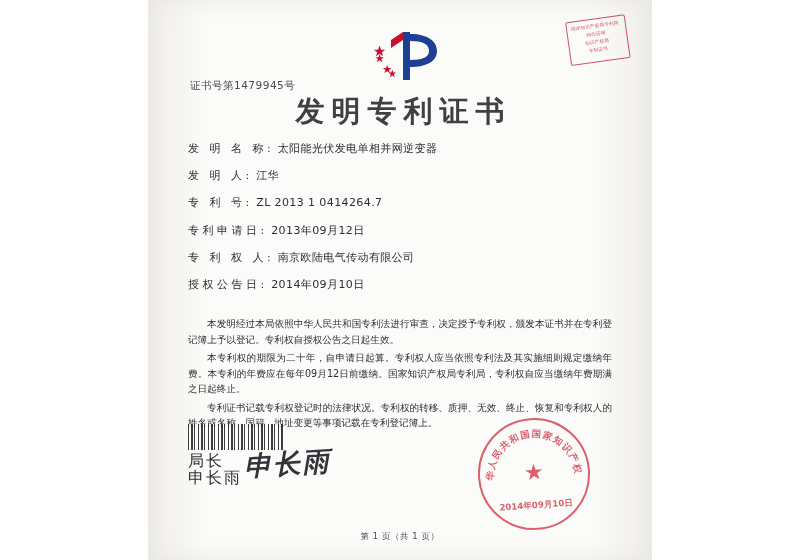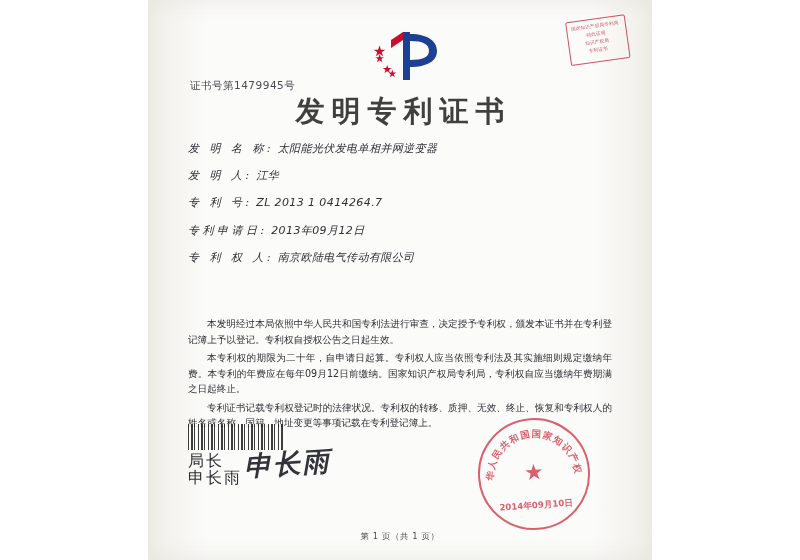--- a/index.html
+++ b/index.html
@@ -101,21 +101,20 @@
     font-weight: bold;
     color: #404040;
     letter-spacing: 7px;
     text-indent: 7px;
   }
   .fields {
     position: absolute;
     left: 40px;
     top: 142px;
     width: 430px;
-    font-style: italic;
   }
   .field-row {
     font-family: "DejaVu Sans", sans-serif;
     font-size: 11px;
     color: #2e2e35;
     margin-bottom: 14px;
     white-space: nowrap;
     line-height: 1.2;
   }
   .field-label {
@@ -285,20 +284,24 @@
         <span class="field-value">ZL 2013 1 0414264.7</span>
       </div>
       <div class="field-row">
         <span class="field-label">专利申请日:</span>
         <span class="field-value">2013年09月12日</span>
       </div>
       <div class="field-row">
         <span class="field-label">专 利 权 人:</span>
         <span class="field-value">南京欧陆电气传动有限公司</span>
       </div>
+      <div class="field-row">
+        <span class="field-label">授权公告日:</span>
+        <span class="field-value">2014年09月10日</span>
+      </div>
     </div>
 
     <div class="body-text">
       <p>本发明经过本局依照中华人民共和国专利法进行审查，决定授予专利权，颁发本证书并在专利登记簿上予以登记。专利权自授权公告之日起生效。</p>
       <p>本专利权的期限为二十年，自申请日起算。专利权人应当依照专利法及其实施细则规定缴纳年费。本专利的年费应在每年09月12日前缴纳。国家知识产权局专利局，专利权自应当缴纳年费期满之日起终止。</p>
       <p>专利证书记载专利权登记时的法律状况。专利权的转移、质押、无效、终止、恢复和专利权人的姓名或名称、国籍、地址变更等事项记载在专利登记簿上。</p>
     </div>
 
     <div class="barcode"></div>
 

